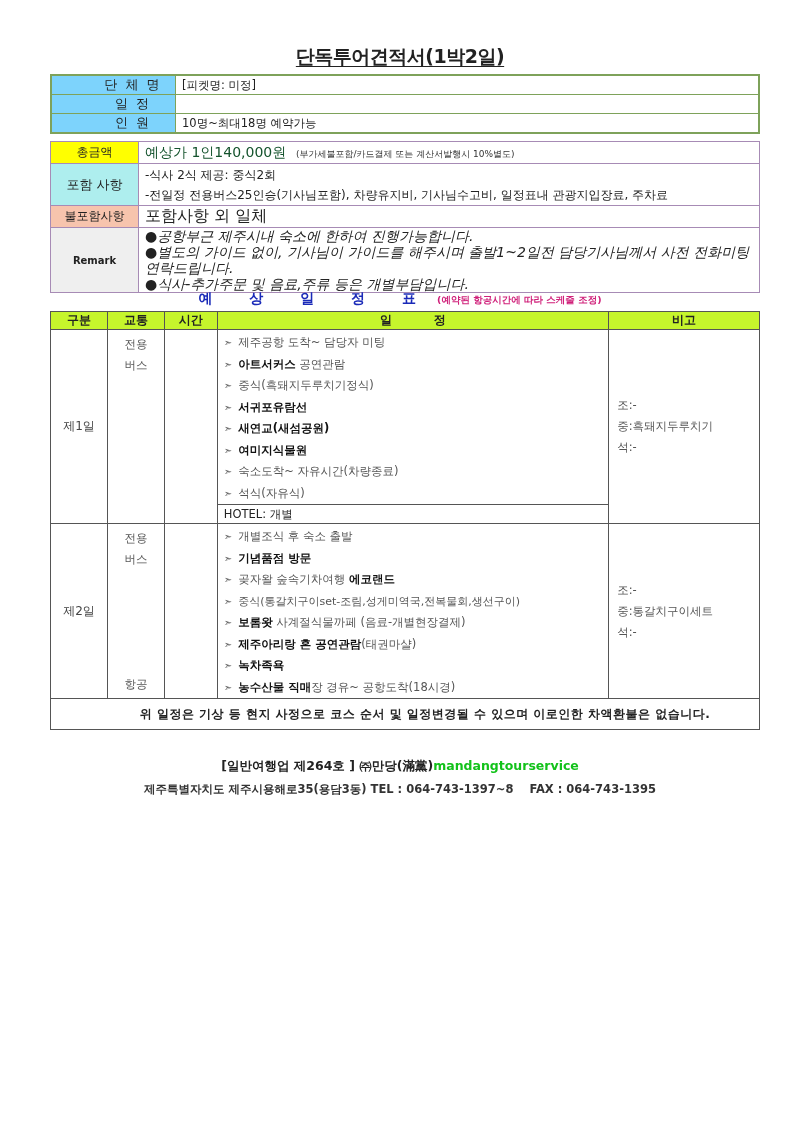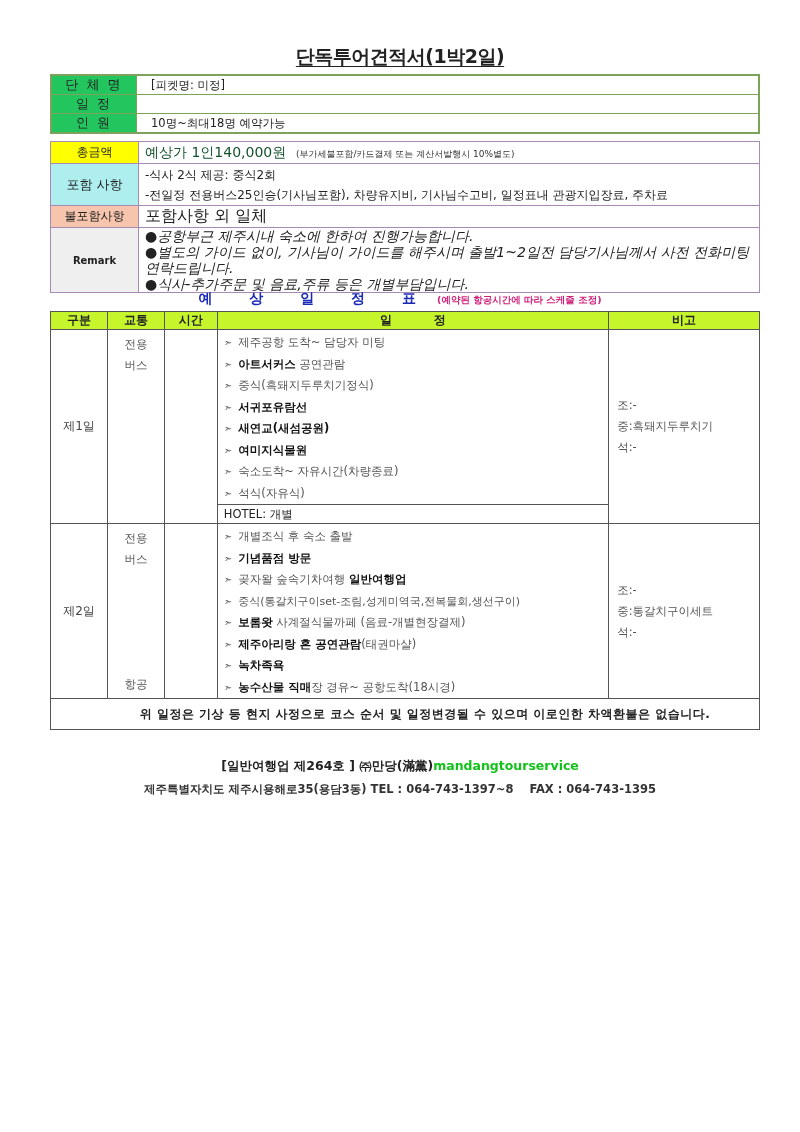--- a/index.html
+++ b/index.html
@@ -6,22 +6,22 @@
   body { width:800px; height:1132px; position:relative; font-family:"DejaVu Sans", sans-serif; color:#222; overflow:hidden; }
   .title { position:absolute; left:0; top:44px; width:800px; text-align:center; font-size:19px; font-weight:bold; }
   .title span { text-decoration:underline; text-underline-offset:3px; letter-spacing:-0.5px; }
 
   table { border-collapse:collapse; position:absolute; }
   td, th { padding:0; font-size:11.5px; }
 
   
   .info { left:50px; top:74px; width:710px; border:2px solid #7ea25a; }
   .info td { border:1px solid #7ea25a; height:16px; }
-  .info td.lab { width:84px; background:#22c55e; text-align:center; font-size:13px; letter-spacing:2px; border-right:1px solid #7ea25a; }
-  .info td.val { padding-left:14px; font-size:11.5px; }
+  .info td.lab { width:84px; background:#7dd3fc; text-align:center; font-size:13px; letter-spacing:2px; border-right:1px solid #7ea25a;padding-left:39px; }
+  .info td.val { padding-left:6px; font-size:11.5px; }
 
   
   .price { left:50px; top:141px; width:710px; border:1px solid #a78bb5; }
   .price td { border:1px solid #a78bb5; }
   .price td.lab { width:87px; text-align:center; font-size:12px; }
   .lab-yellow { background:#ffff00; height:21px; }
   .lab-cyan { background:#aeeeee; height:41px; font-size:13px !important; }
   .lab-pink { background:#f7c4ad; height:16px; }
   .lab-grey { background:#efefef; height:56px; font-size:10px !important; font-weight:bold; }
   .price td.val { padding-left:6px; }
@@ -157,21 +157,21 @@
     <td class="day">제2일</td>
     <td class="trans" style="position:relative;">
       <div>전용</div>
       <div>버스</div>
       <div style="position:absolute; bottom:3px; left:0; right:0;">항공</div>
     </td>
     <td></td>
     <td class="item" style="padding-top:2px;">
       <div><span class="arrow">➣</span><b></b><span>개별조식 후 숙소 출발</span></div>
       <div><span class="arrow">➣</span><b>기념품점 방문</b><span></span></div>
-      <div><span class="arrow">➣</span><span>곶자왈 숲속기차여행 </span><b>일반여행업</b><span></span></div>
+      <div><span class="arrow">➣</span><span>곶자왈 숲속기차여행 </span><b>에코랜드</b><span></span></div>
       <div style="font-size:11px;"><span class="arrow">➣</span><b></b><span>중식(통갈치구이set-조림,성게미역국,전복물회,생선구이)</span></div>
       <div><span class="arrow">➣</span><b>보롬왓</b><span> 사계절식물까페 (음료-개별현장결제)</span></div>
       <div><span class="arrow">➣</span><b>제주아리랑 혼 공연관람</b><span>(태권마샬)</span></div>
       <div><span class="arrow">➣</span><b>녹차족욕</b><span></span></div>
       <div><span class="arrow">➣</span><b>농수산물 직매</b><span>장 경유~ 공항도착(18시경)</span></div>
     </td>
     <td class="note-cell">
       <div>조:-</div>
       <div>중:통갈치구이세트</div>
       <div>석:-</div>

